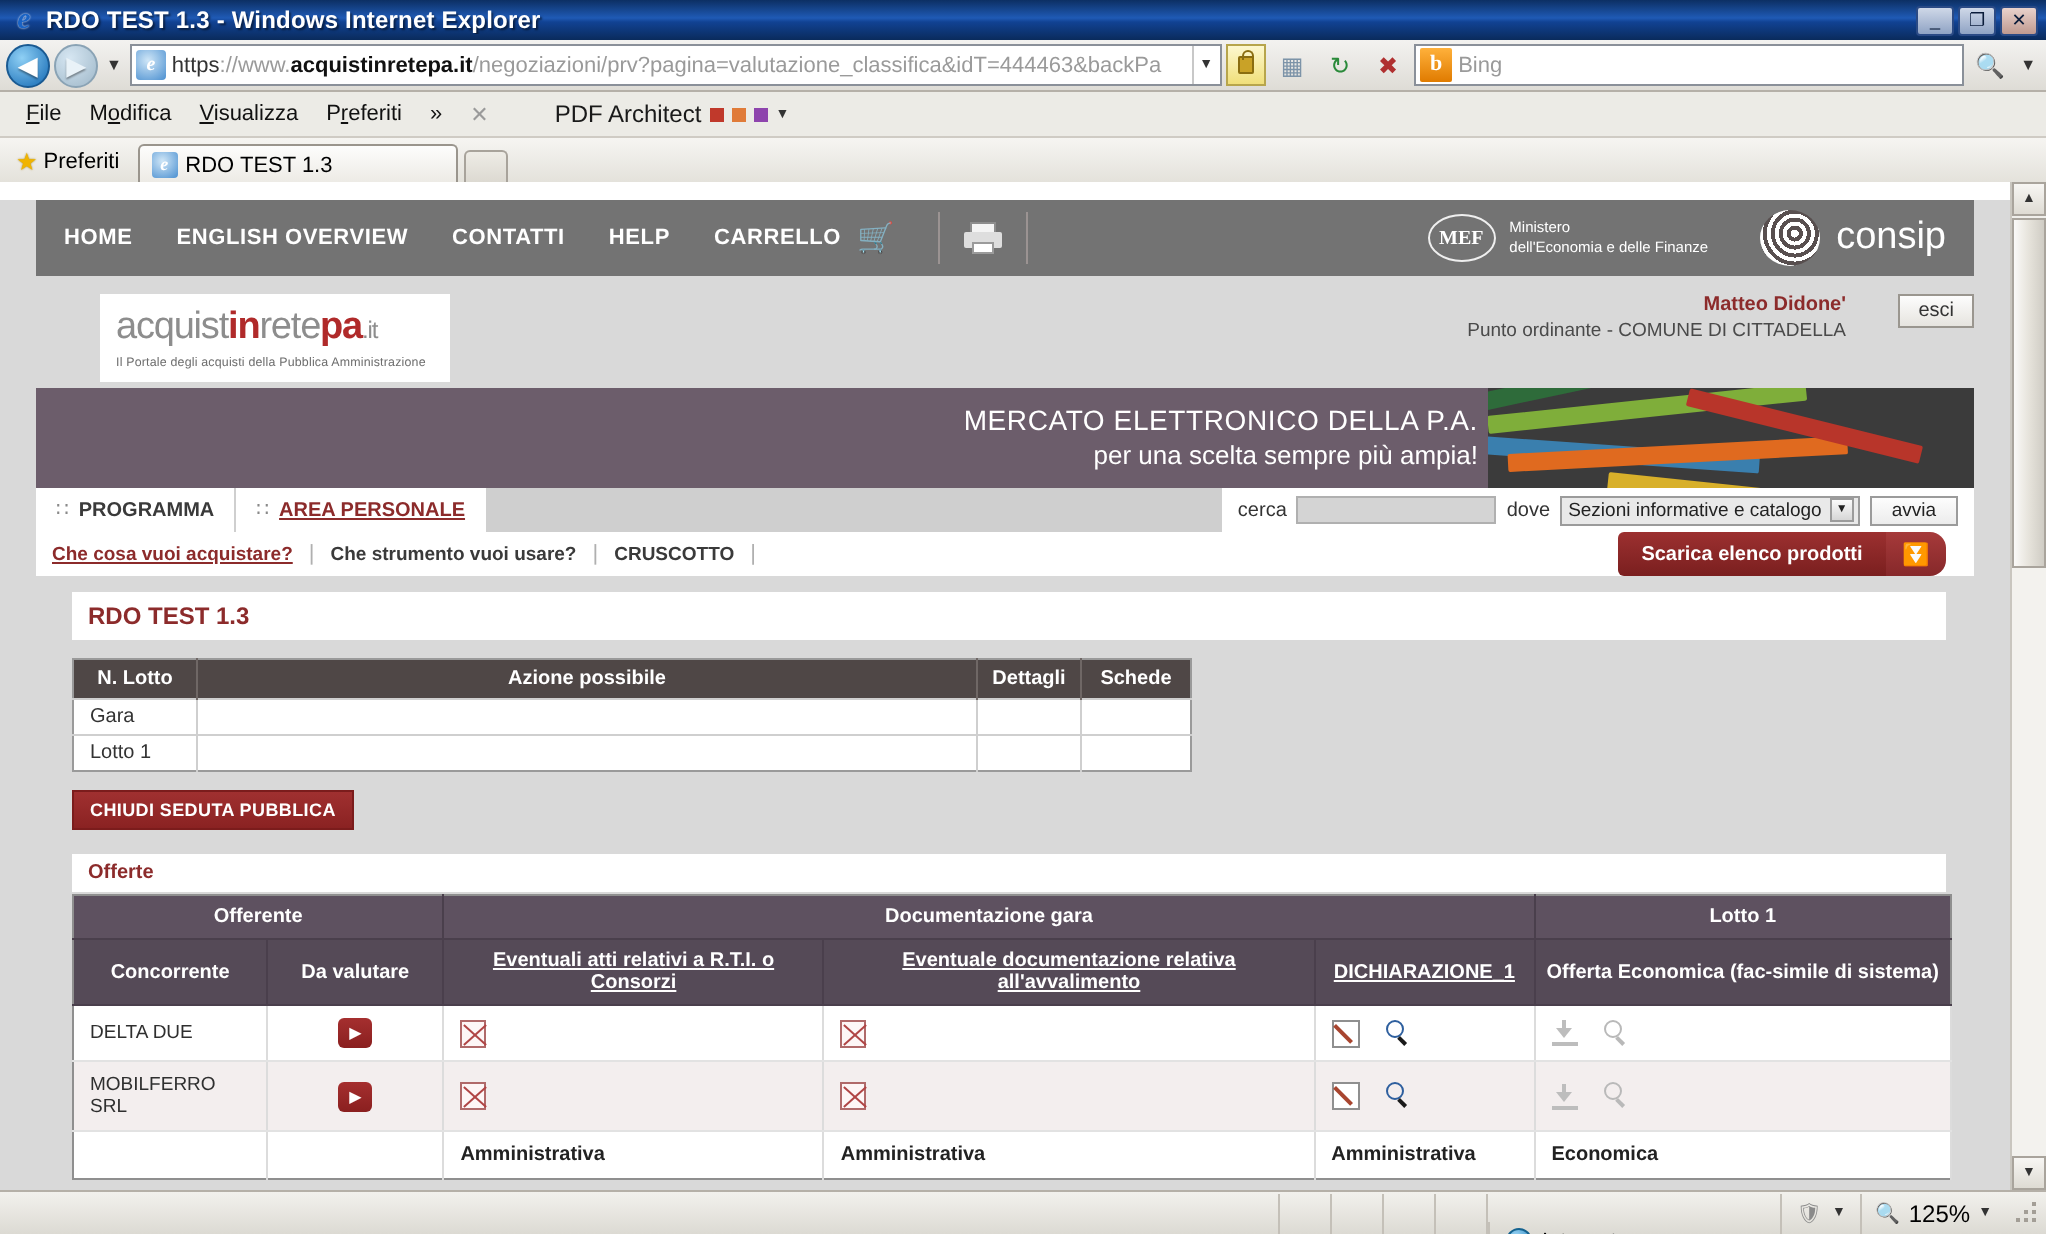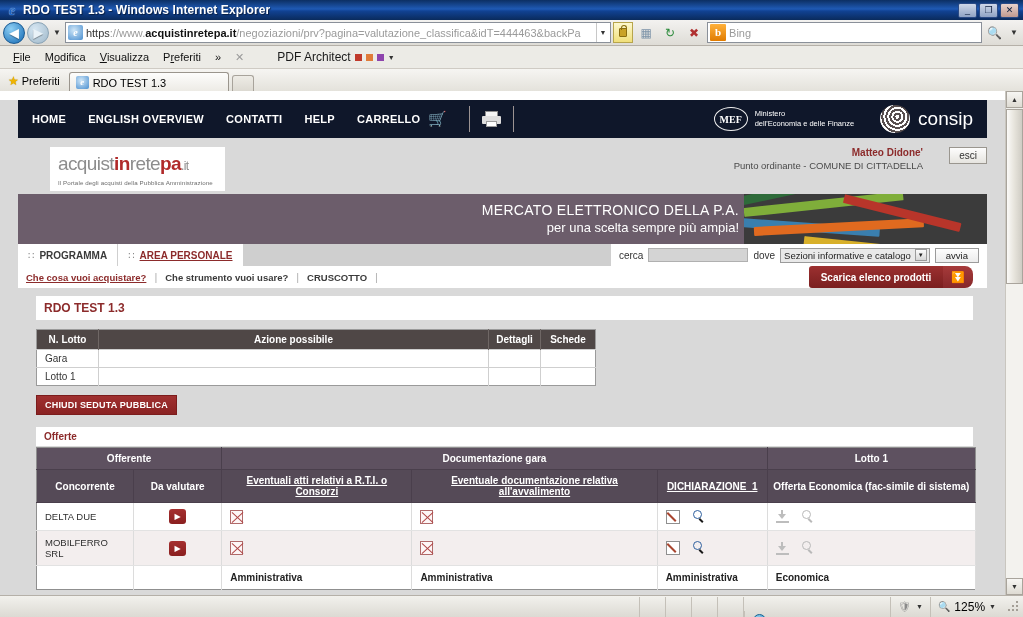--- a/index.html
+++ b/index.html
@@ -124,21 +124,21 @@
     font-size:7px; color:#333; }
   .vs-arrow.bottom { position:absolute; bottom:0; left:0; }
   .vs-thumb { position:absolute; left:0; top:18px; width:17px; height:175px;
     background:linear-gradient(to right,#fbfaf8,#e6e3db,#cfccc4);
     border:1px solid #a9a49c; }
   .vs-track { position:absolute; left:0; top:193px; width:17px; bottom:17px;
     background:#f3f2ee; }
 
   
   .site-wrap { width:1005px; background:#d9d9d9; }
-  .topnav { margin:9px 18px 0 18px; height:38px; background:#0f172a;
+  .topnav { margin:9px 18px 0 18px; height:38px; background:#737373;
     display:flex; align-items:center; padding:0 14px; }
   .topnav a { color:#fff; font-size:11px; font-weight:bold; letter-spacing:0.3px;
     text-decoration:none; margin-right:22px; white-space:nowrap;}
   .cart-ico { color:#fff; font-size:15px; margin-right:10px; }
   .nav-divider { width:1px; height:26px; background:#9b9392; margin:0 12px; }
   .printer { width:19px; height:16px; position:relative; }
   .printer .body { position:absolute; left:0; top:5px; width:19px; height:8px;
     background:#dedede; border-radius:1px; }
   .printer .top { position:absolute; left:3px; top:0px; width:13px; height:6px;
     background:#f4f4f4; border:1px solid #8d8d8d; }

